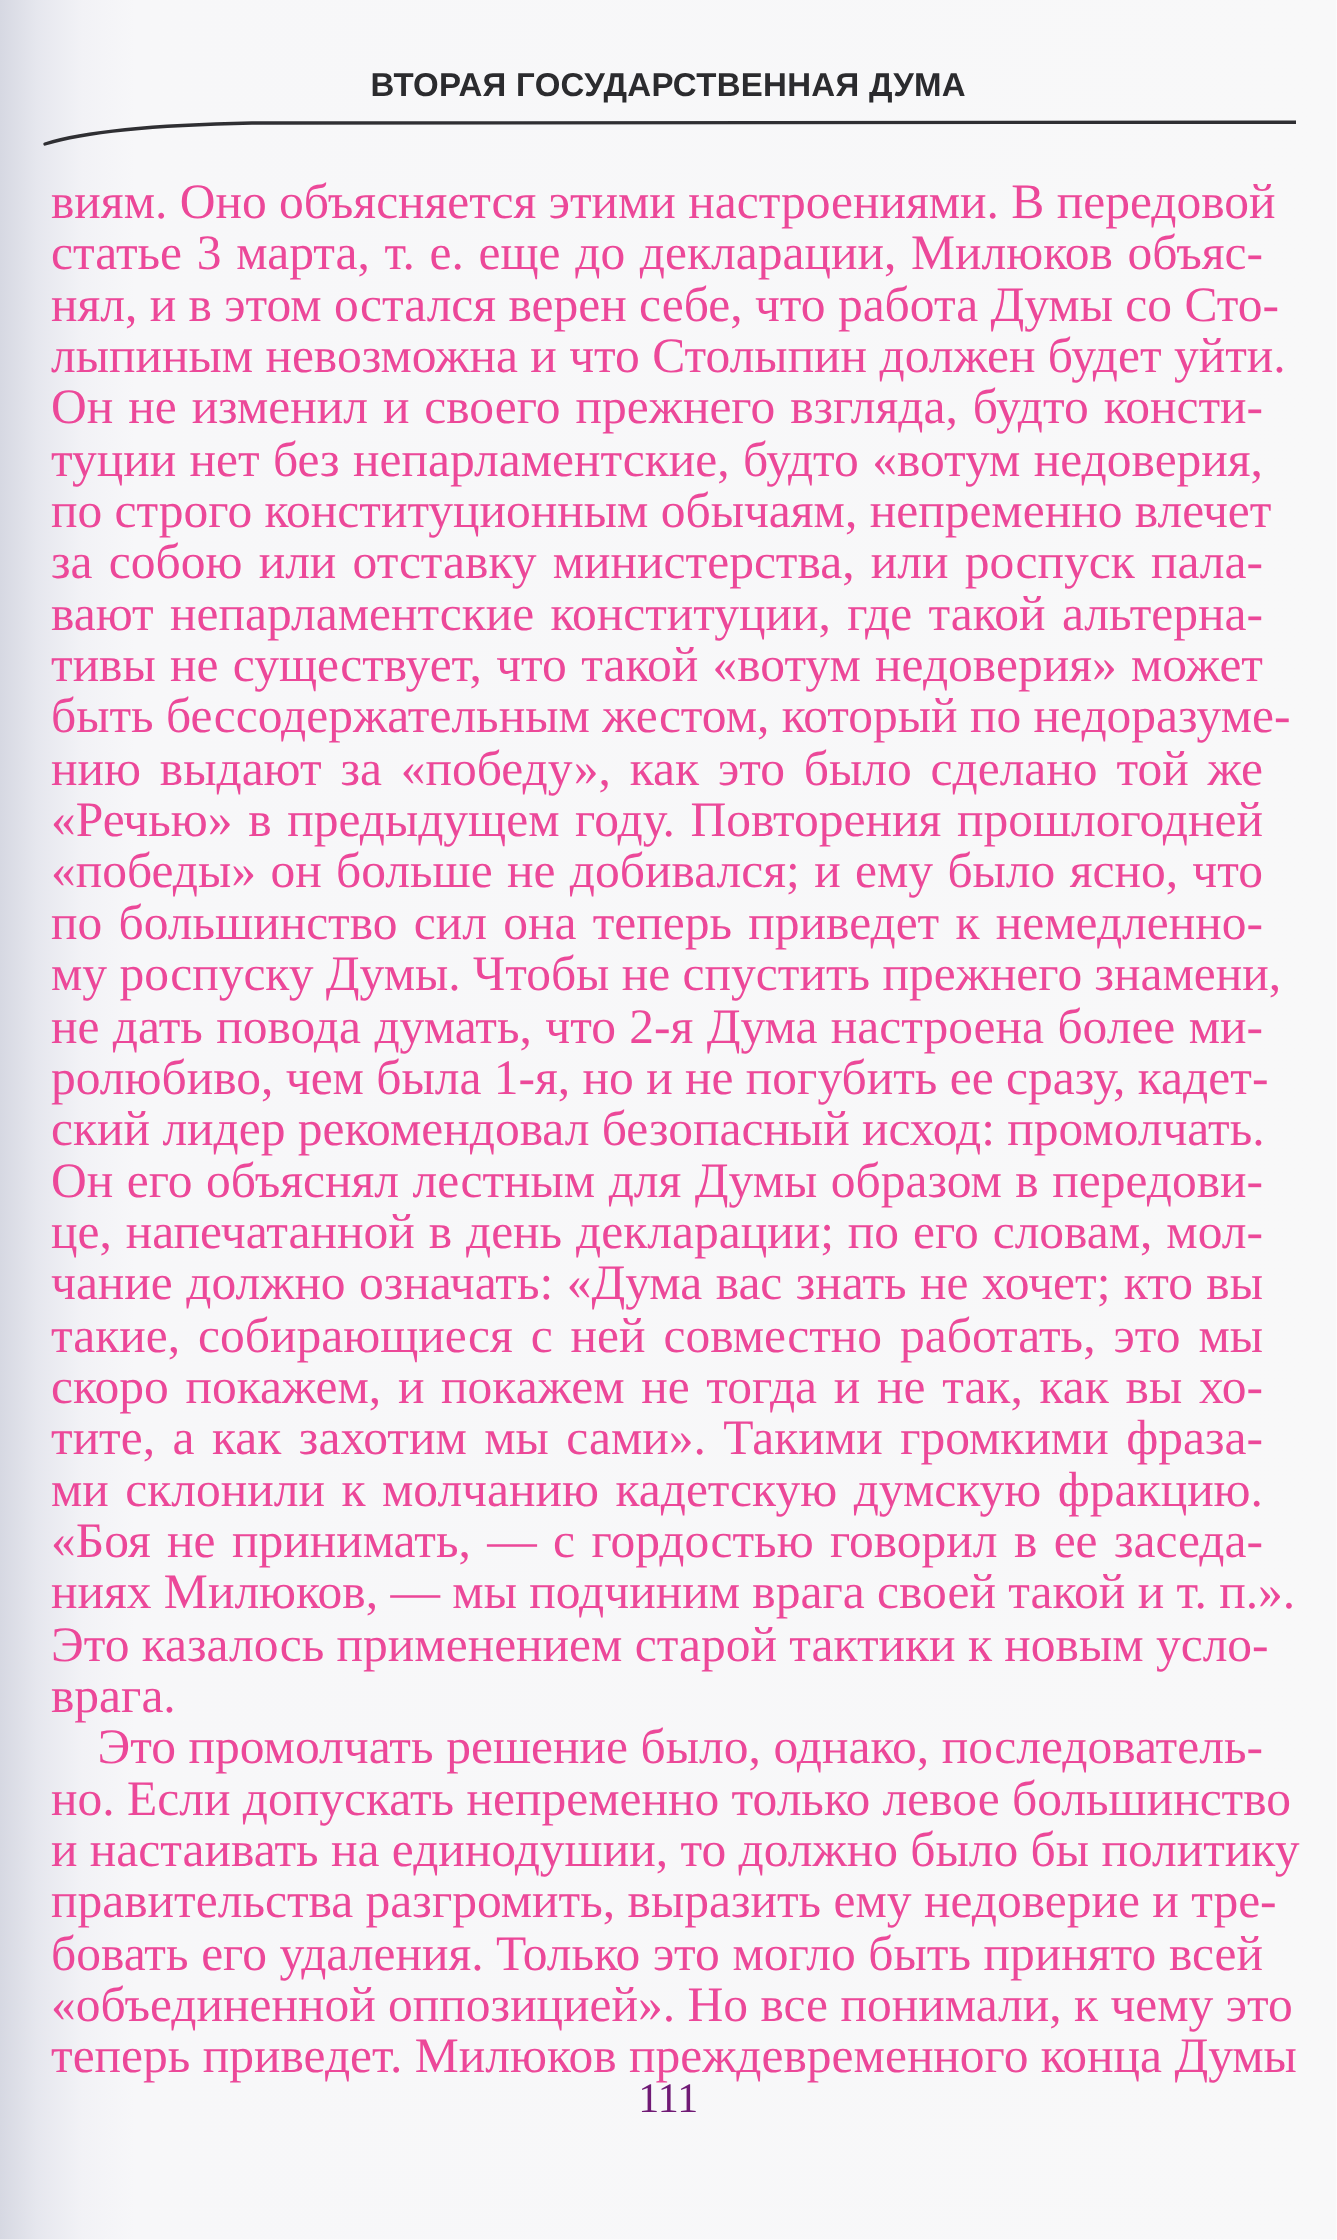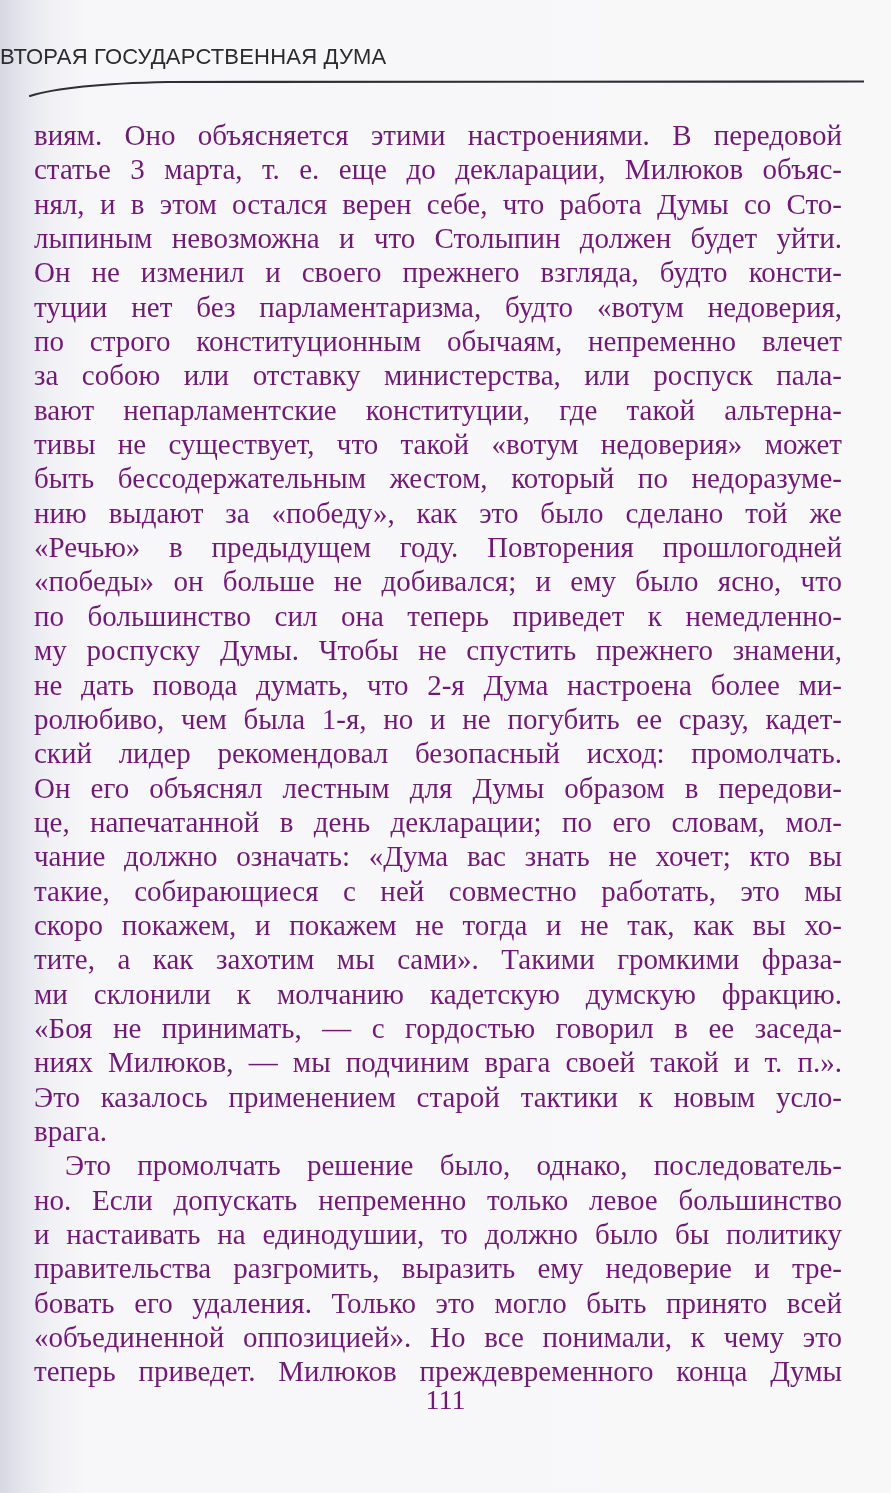--- a/index.html
+++ b/index.html
@@ -13,42 +13,43 @@
       background: linear-gradient(to right, #d6d8e2 0px, #e6e7ee 25px, #f2f2f6 55px, #f7f7f9 90px, #f8f8f9 100%);
       position: relative;
       font-family: "DejaVu Serif", "Liberation Serif", serif;
       color: #2a2a2c;
     }
     .running-head {
       position: absolute;
       top: 44px;
       left: 0;
       width: 891px;
-      text-align: left;
+      text-align: center;
       font-family: "Liberation Sans", "DejaVu Sans", sans-serif;
       font-size: 22px;
       letter-spacing: 0.2px;
       color: #2b2b2e;
+      font-weight: bold;
     }
     .head-rule {
       position: absolute;
       top: 78px;
       left: 28px;
       width: 836px;
       height: 20px;
     }
     .text-block {
       position: absolute;
       top: 118px;
       left: 34px;
       width: 808px;
       font-family: "Liberation Serif", "DejaVu Serif", serif;
-      font-size: 29px;
+      font-size: 33px;
       line-height: 34.35px;
-      color: #701a75;
+      color: #ec4899;
     }
     .line {
       display: block;
       white-space: nowrap;
       text-align: justify;
       text-align-last: justify;
       height: 34.35px;
       overflow: visible;
     }
     .line.last {
@@ -78,21 +79,21 @@
     <path d="M 2 18 Q 40 6 140 4 L 836 3.5" stroke="#2f2f33" stroke-width="2.2" fill="none" stroke-linecap="round"></path>
   </svg>
 
   <div class="text-block">
     <div>
       <span class="line">виям. Оно объясняется этими настроениями. В передовой</span>
       <span class="line">статье 3 марта, т. е. еще до декларации, Милюков объяс-</span>
       <span class="line">нял, и в этом остался верен себе, что работа Думы со Сто-</span>
       <span class="line">лыпиным невозможна и что Столыпин должен будет уйти.</span>
       <span class="line">Он не изменил и своего прежнего взгляда, будто консти-</span>
-      <span class="line">туции нет без парламентаризма, будто «вотум недоверия,</span>
+      <span class="line">туции нет без непарламентские, будто «вотум недоверия,</span>
       <span class="line">по строго конституционным обычаям, непременно влечет</span>
       <span class="line">за собою или отставку министерства, или роспуск пала-</span>
       <span class="line">вают непарламентские конституции, где такой альтерна-</span>
       <span class="line">тивы не существует, что такой «вотум недоверия» может</span>
       <span class="line">быть бессодержательным жестом, который по недоразуме-</span>
       <span class="line">нию выдают за «победу», как это было сделано той же</span>
       <span class="line">«Речью» в предыдущем году. Повторения прошлогодней</span>
       <span class="line">«победы» он больше не добивался; и ему было ясно, что</span>
       <span class="line">по большинство сил она теперь приведет к немедленно-</span>
       <span class="line">му роспуску Думы. Чтобы не спустить прежнего знамени,</span>

